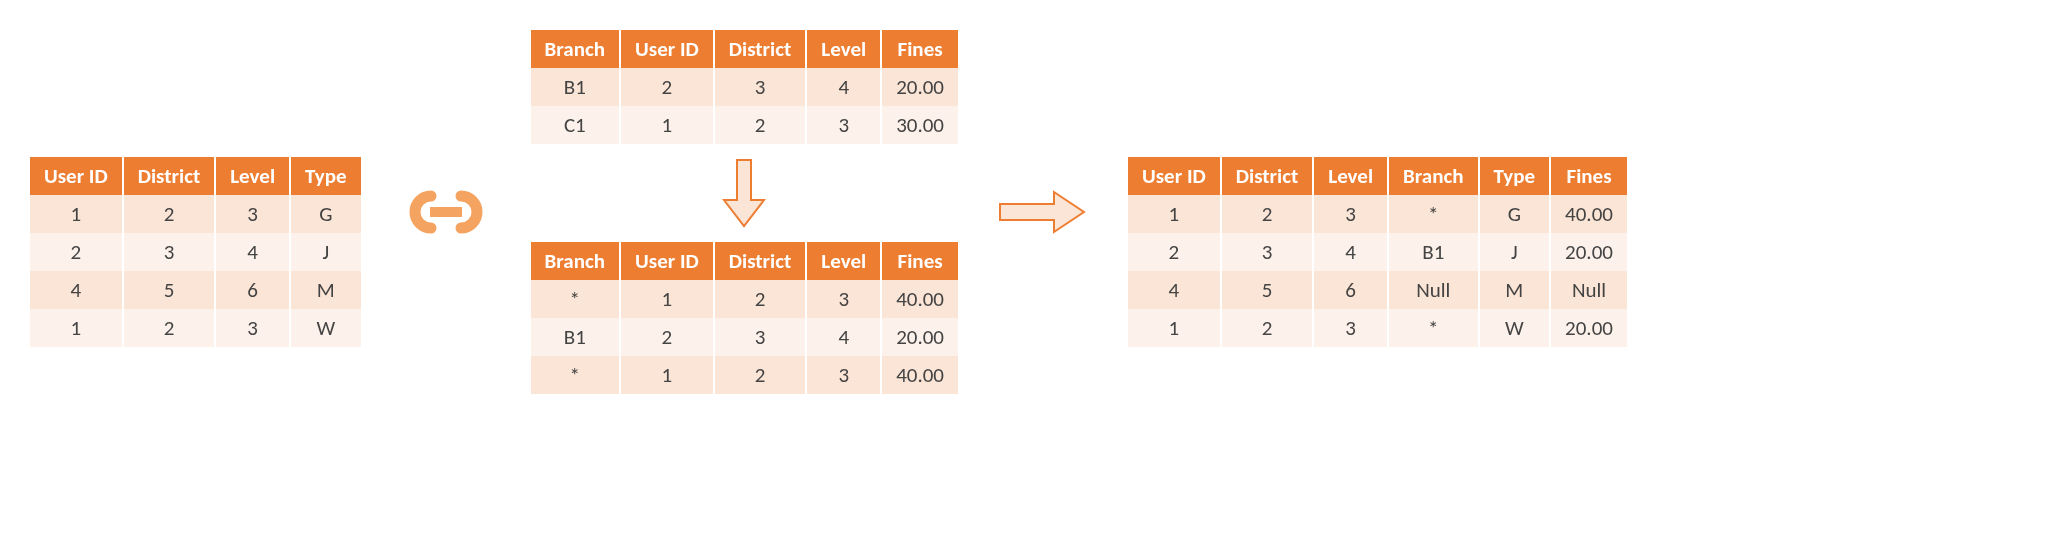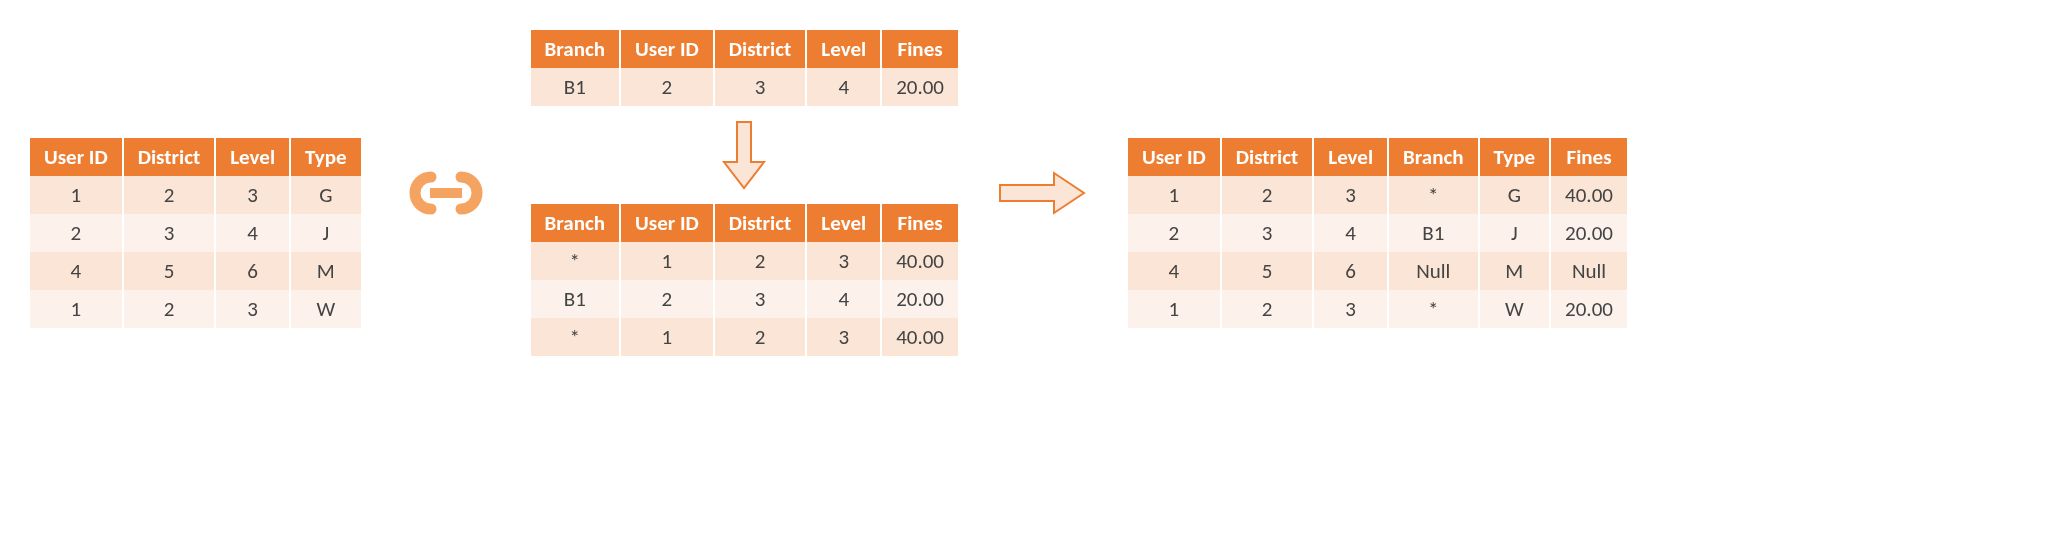--- a/index.html
+++ b/index.html
@@ -127,20 +127,27 @@
       </tr>
         </thead>
       <tbody>
         <tr>
           <td>B1</td>
           <td>2</td>
           <td>3</td>
           <td>4</td>
           <td>20.00</td>
         </tr>
+        <tr>
+          <td>C1</td>
+          <td>1</td>
+          <td>2</td>
+          <td>3</td>
+          <td>30.00</td>
+        </tr>
       </tbody>
     </table>
 
     <div class="down-arrow">
       <svg class="arrow-svg" width="44" height="70" viewBox="0 0 44 70">
         <path d="M15 2 H29 V42 H42 L22 68 L2 42 H15 Z" fill="#FBE5D6" stroke="#ED7D31" stroke-width="2"></path>
       </svg>
     </div>
 
     <table>

